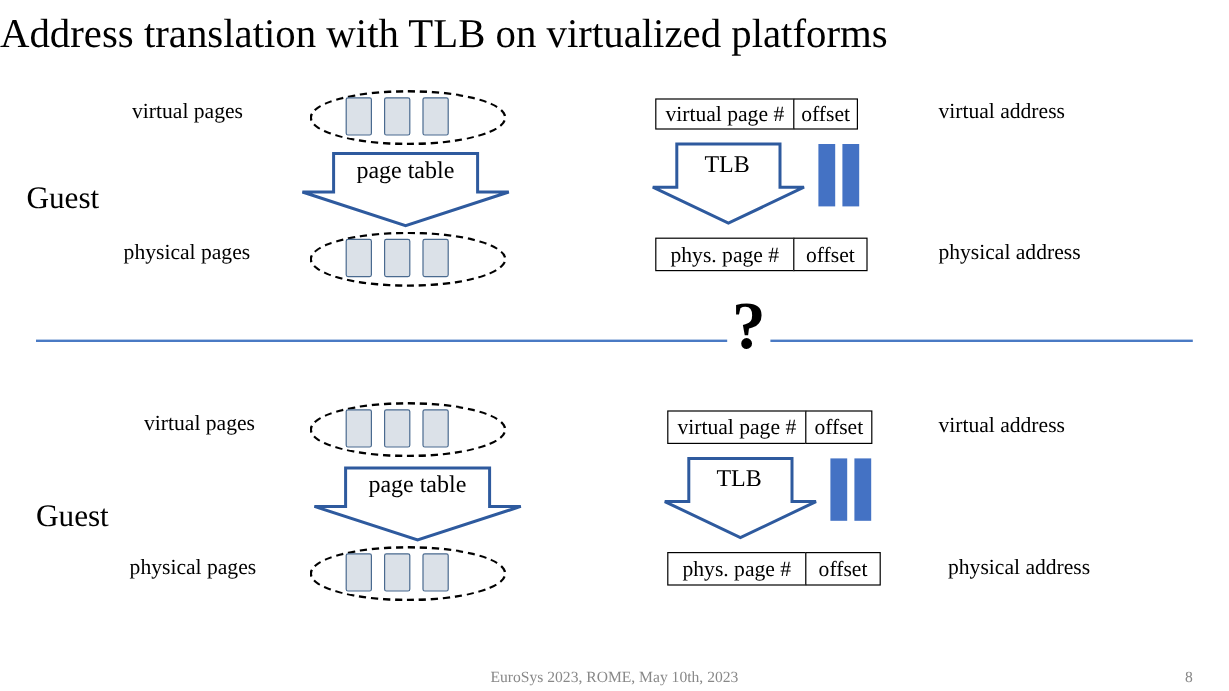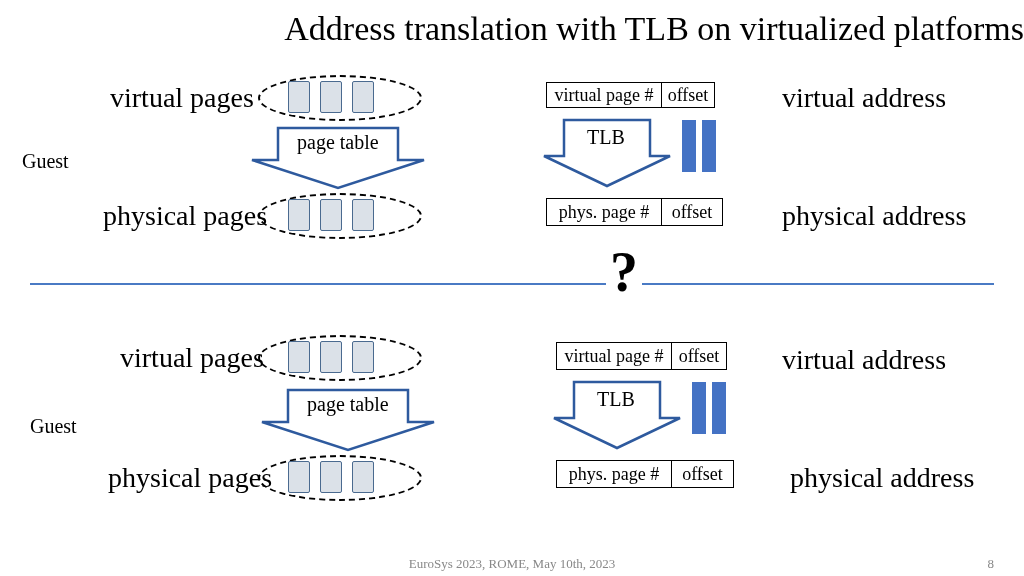--- a/index.html
+++ b/index.html
@@ -1,18 +1,18 @@
 <!DOCTYPE html>
 <html><head>
 <meta charset="utf-8">
 <style>
   html,body{margin:0;padding:0;width:1024px;height:576px;font-family:"Times New Roman",Times,serif;background:#fff;color:#000;overflow:hidden}
-  .title{position:absolute;top:10px;left:0;width:1024px;text-align:right;font-size:34px}
-  .side-label{position:absolute;font-size:20px}
-  .label{position:absolute;font-size:28px}
+  .title{position:absolute;top:10px;left:0;width:1024px;text-align:left;font-size:34px}
+  .side-label{position:absolute;font-size:26px}
+  .label{position:absolute;font-size:18px}
   .footer{position:absolute;bottom:4px;font-size:13px;color:#888}
   .page-num{right:30px}
   .conf{left:0;width:1024px;text-align:center}
   
   .oval{position:absolute;border:2.5px dashed #000;border-radius:50%}
   
   .pgbox{position:absolute;width:20px;height:30px;background:#dbe1e8;border:1px solid #4a6a8f;border-radius:2px}
   
   .box{position:absolute;border:1.5px solid #000;background:#fff;font-size:18px;display:flex;align-items:center;justify-content:center;box-sizing:border-box}
   

